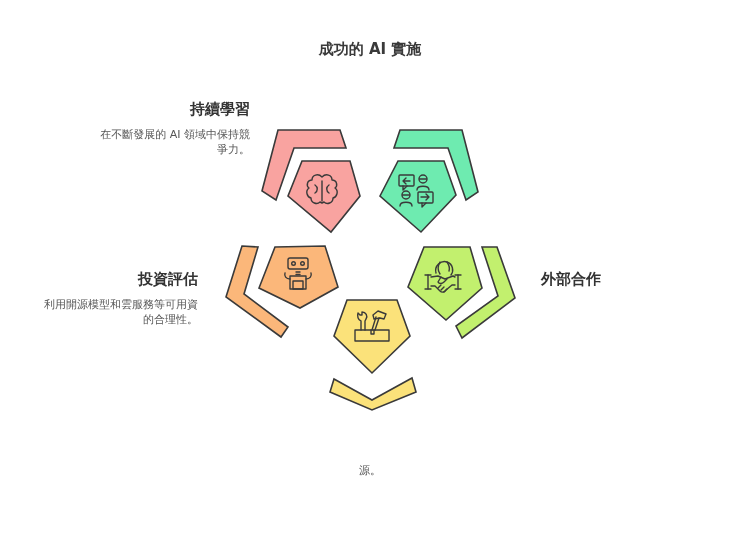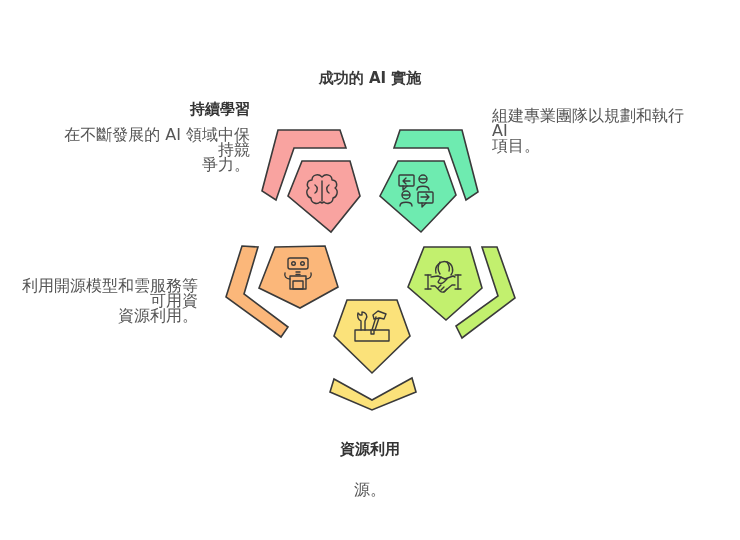--- a/index.html
+++ b/index.html
@@ -1,20 +1,20 @@
 <!DOCTYPE html>
 <html><head>
 <meta charset="utf-8">
 <style>
   html, body { margin:0; padding:0; background:#ffffff; }
   body { width:740px; height:540px; position:relative; overflow:hidden; font-family:"DejaVu Sans", "Liberation Sans", sans-serif; color:#333; }
-  .title { position:absolute; left:0; width:740px; top:40px; text-align:center; font-size:15px; font-weight:bold; color:#3a3a3a;margin-top:29px; }
+  .title { position:absolute; left:0; width:740px; top:40px; text-align:center; font-size:15px; font-weight:bold; color:#3a3a3a; }
   .block { position:absolute; }
   .block h3 { margin:0; font-size:15px; font-weight:bold; color:#333; }
-  .block p { margin:8px 0 0 0; font-size:16px; line-height:15px; color:#555; }
+  .block p { margin:8px 0 0 0; font-size:11px; line-height:15px; color:#555; }
   .right-align { text-align:right; }
   .center-align { text-align:center; }
   svg.diagram { position:absolute; left:0; top:0; }
 </style>
 </head>
 <body>
 
 <div class="title">成功的 AI 實施</div>
 
 <svg class="diagram" width="740" height="540" viewBox="0 0 740 540">
@@ -111,35 +111,32 @@
 
 <div class="block right-align" style="right:490px; top:100px; width:190px;">
   <h3>持續學習</h3>
   <p>
     <span>在不斷發展的 AI 領域中保持競</span><br>
     <span>爭力。</span>
   </p>
 </div>
 
 <div class="block" style="left:492px; top:100px; width:200px;">
-  <p>
-    <span>組建專業團隊以規劃和執行 AI</span><br>
-    <span>項目。</span>
-  </p>
 </div>
 
 <div class="block right-align" style="right:542px; top:270px; width:190px;">
+  <h3>投資評估</h3>
   <p>
     <span>利用開源模型和雲服務等可用資</span><br>
-    <span>資源利用。</span>
+    <span>的合理性。</span>
   </p>
 </div>
 
 <div class="block" style="left:541px; top:270px; width:190px;">
+  <h3>外部合作</h3>
 </div>
 
 <div class="block center-align" style="left:270px; top:440px; width:200px;">
-  <h3>資源利用</h3>
   <p>
     <br>
     <span>源。</span>
   </p>
 </div>
 
 </body></html>

